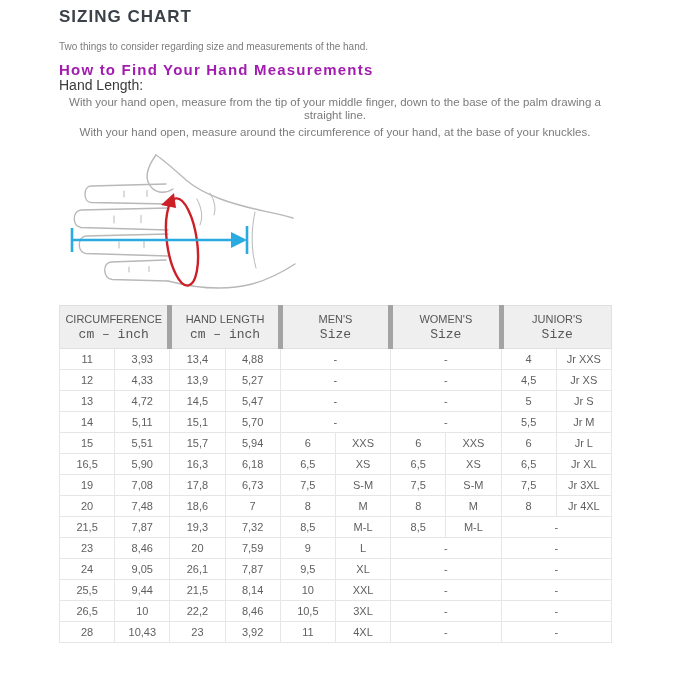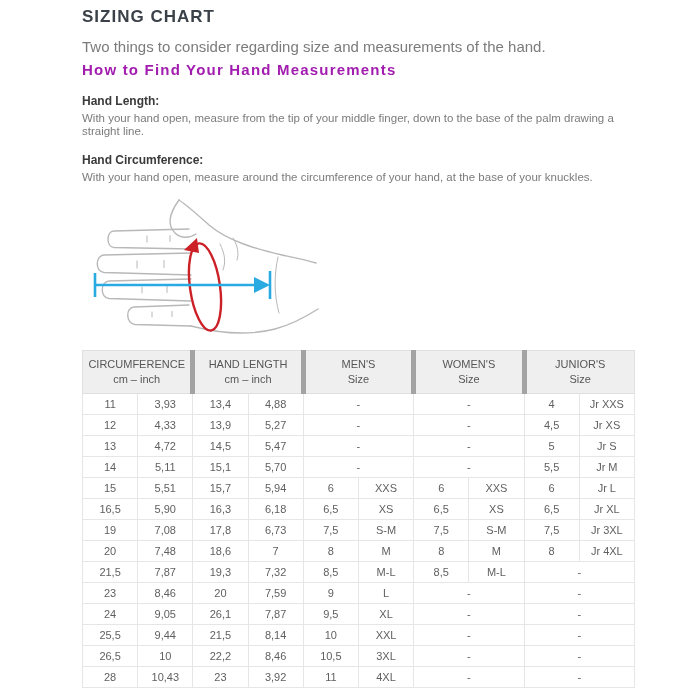--- a/index.html
+++ b/index.html
@@ -1,56 +1,55 @@
 <!DOCTYPE html>
 <html><head>
 <meta charset="utf-8">
 <style>
   * { margin:0; padding:0; box-sizing:border-box; }
   html,body { width:700px; height:700px; background:#ffffff; overflow:hidden; }
   body { font-family:"Liberation Sans","DejaVu Sans",sans-serif; }
-  .content { position:absolute; left:82px; top:0; width:552px; }
+  .content { position:absolute; left:59px; top:0; width:552px; }
 
   .page-title { padding-top:7px; font-size:17px; line-height:20px; font-weight:bold;
     letter-spacing:1px; color:#3b4148; }
-  .intro { margin-top:13px; font-size:15px; line-height:14px; color:#7b7b7b; }
+  .intro { margin-top:13px; font-size:10px; line-height:14px; color:#7b7b7b; }
   .section-heading { margin-top:6px; font-size:15px; line-height:19px; font-weight:bold;
     letter-spacing:1.2px; color:#a21caf; }
-  .measure-label { margin-top:16px; font-size:12px; line-height:13px; font-weight:bold; color:#3a3a3a; }
-  .measure-text { margin-top:4px; font-size:11.5px; line-height:13px; color:#7b7b7b; }
+  .measure-label { margin-top:0; font-size:14px; line-height:13px; font-weight:normal; color:#3a3a3a; }
+  .measure-text { margin-top:4px; font-size:11.5px; line-height:13px; color:#7b7b7b;text-align:center; }
 
   .illustration { margin-top:13px; height:148px; position:relative; }
   .illustration svg { position:absolute; left:10px; top:0; }
 
   table.size-table { margin-top:5px; width:552px; border-collapse:collapse; table-layout:fixed;
     border:1px solid #e0e0e0; }
   table.size-table col { width:55.2px; }
   table.size-table th { background:#efefef; border-left:5px solid #a3a3a3; border-bottom:1px solid #e0e0e0;
     padding:6px 0; font-weight:normal; }
   table.size-table th:first-child { border-left:none; }
   .th-title { font-size:11px; line-height:15px; color:#565656; }
-  .th-sub { font-size:11px; line-height:15px; color:#565656; }
+  .th-sub { font-size:13px; line-height:15px; color:#565656;font-family:Liberation Mono, monospace; }
   table.size-table td { height:21px; border:1px solid #e6e6e6; text-align:center;
     font-size:11px; color:#5f5f5f; }
 </style>
 </head>
 <body>
 
 <div class="content">
 
   <h1 class="page-title">SIZING CHART</h1>
 
   <p class="intro">Two things to consider regarding size and measurements of the hand.</p>
 
   <h2 class="section-heading">How to Find Your Hand Measurements</h2>
 
   <div class="measure-label">Hand Length:</div>
   <p class="measure-text">With your hand open, measure from the tip of your middle finger, down to the base of the palm drawing a straight line.</p>
 
-  <div class="measure-label">Hand Circumference:</div>
   <p class="measure-text">With your hand open, measure around the circumference of your hand, at the base of your knuckles.</p>
 
   <div class="illustration">
     <svg width="252" height="148" viewBox="0 0 252 148">
 
       <g fill="none" stroke-width="1.4" stroke-linecap="round" stroke="#b8b8b8">
 
         <path d="M87,3 C79,14 74,27 83,36 C89,42 98,41 104,37"></path>
 
         <path d="M87,3 C96,9 107,19 117,28 C136,44 164,52 190,58 C204,61 214,63 224,66"></path>

